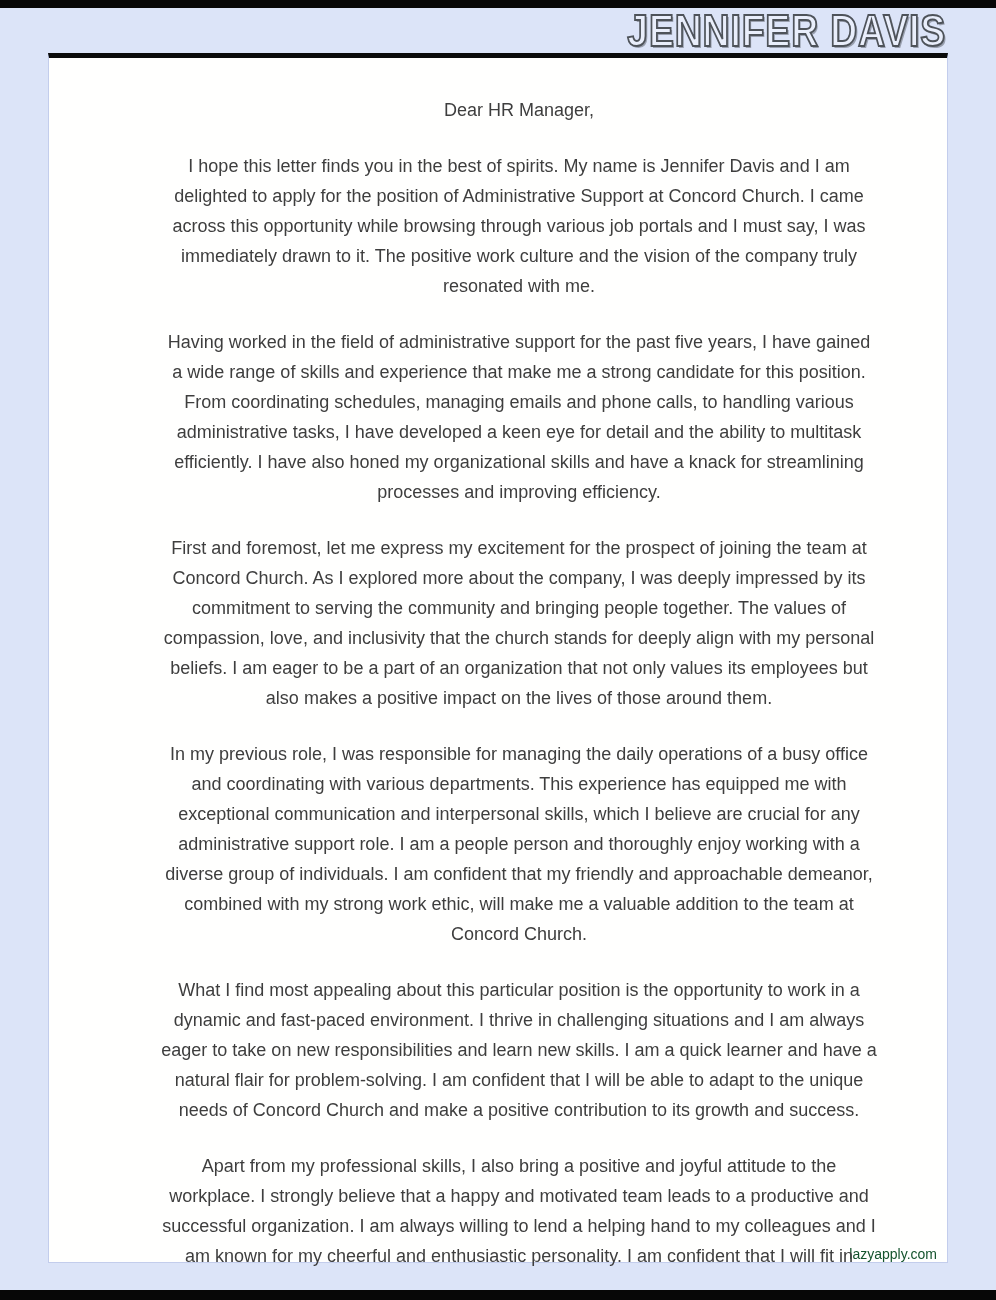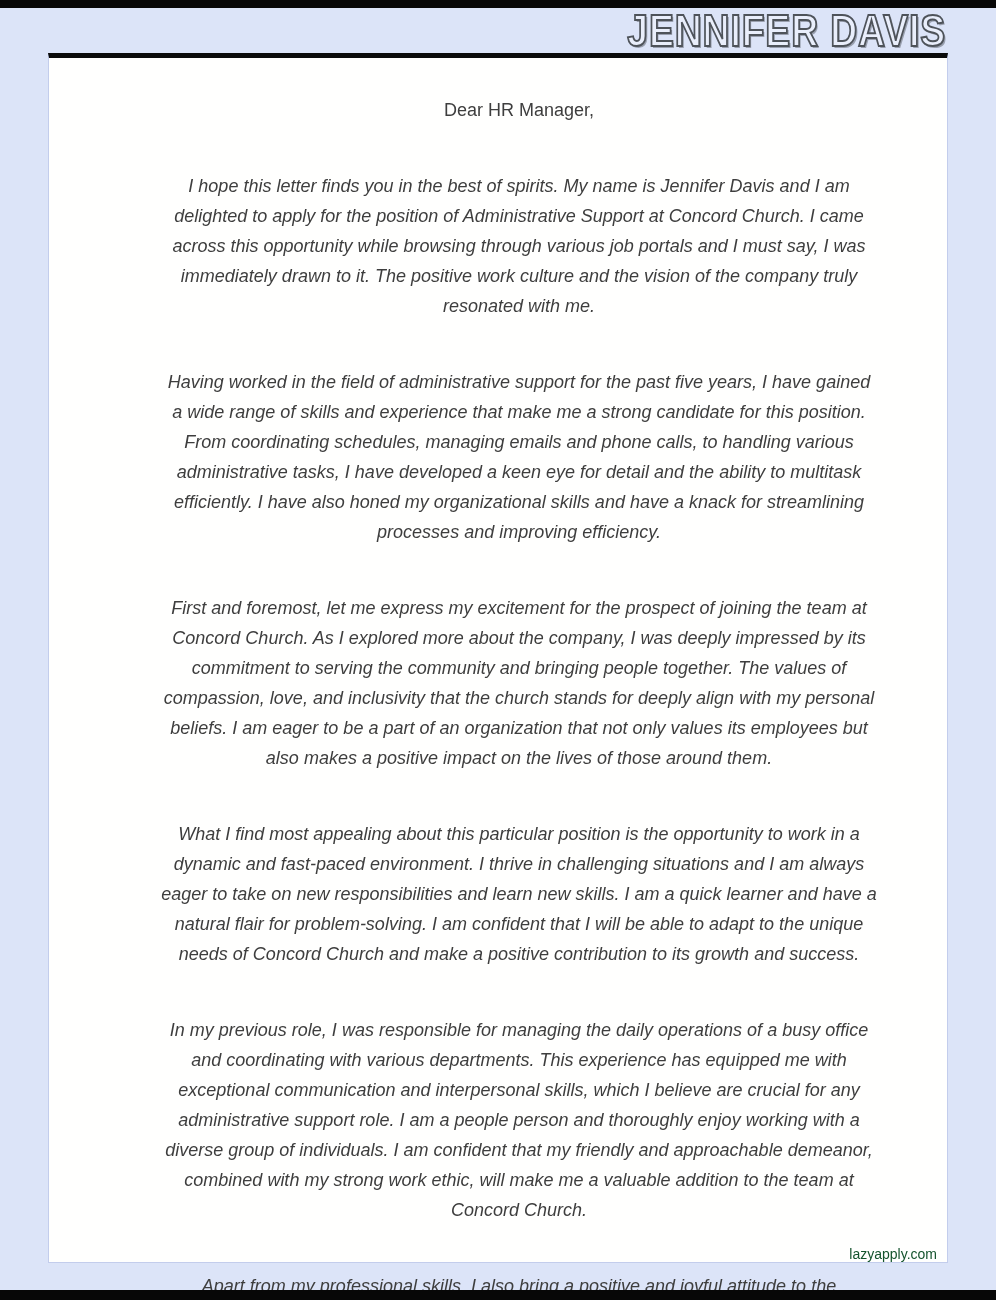--- a/index.html
+++ b/index.html
@@ -45,21 +45,21 @@
   .letter-body {
     position: absolute; left: 99px; top: 95px;
     width: 840px;
     color: #3e3e3e;
     font-size: 18px;
     line-height: 30px;
     z-index: 3;
     text-align: center;
   }
   .salutation { margin: 0; }
-  .para { margin: 46px 0 0 0; white-space: pre-line; font-style: italic; }
+  .para { margin: 26px 0 0 0; white-space: pre-line; }
   .watermark {
     position: absolute; top: 1246px; right: 59px;
     font-size: 14px;
     color: #14532d;
     z-index: 2;
     white-space: nowrap;
   }
 </style>
 </head>
 <body>
@@ -84,31 +84,31 @@
 From coordinating schedules, managing emails and phone calls, to handling various
 administrative tasks, I have developed a keen eye for detail and the ability to multitask
 efficiently. I have also honed my organizational skills and have a knack for streamlining
 processes and improving efficiency.</p>
   <p class="para">First and foremost, let me express my excitement for the prospect of joining the team at
 Concord Church. As I explored more about the company, I was deeply impressed by its
 commitment to serving the community and bringing people together. The values of
 compassion, love, and inclusivity that the church stands for deeply align with my personal
 beliefs. I am eager to be a part of an organization that not only values its employees but
 also makes a positive impact on the lives of those around them.</p>
-  <p class="para">What I find most appealing about this particular position is the opportunity to work in a
-dynamic and fast-paced environment. I thrive in challenging situations and I am always
-eager to take on new responsibilities and learn new skills. I am a quick learner and have a
-natural flair for problem-solving. I am confident that I will be able to adapt to the unique
-needs of Concord Church and make a positive contribution to its growth and success.</p>
   <p class="para">In my previous role, I was responsible for managing the daily operations of a busy office
 and coordinating with various departments. This experience has equipped me with
 exceptional communication and interpersonal skills, which I believe are crucial for any
 administrative support role. I am a people person and thoroughly enjoy working with a
 diverse group of individuals. I am confident that my friendly and approachable demeanor,
 combined with my strong work ethic, will make me a valuable addition to the team at
 Concord Church.</p>
+  <p class="para">What I find most appealing about this particular position is the opportunity to work in a
+dynamic and fast-paced environment. I thrive in challenging situations and I am always
+eager to take on new responsibilities and learn new skills. I am a quick learner and have a
+natural flair for problem-solving. I am confident that I will be able to adapt to the unique
+needs of Concord Church and make a positive contribution to its growth and success.</p>
   <p class="para">Apart from my professional skills, I also bring a positive and joyful attitude to the
 workplace. I strongly believe that a happy and motivated team leads to a productive and
 successful organization. I am always willing to lend a helping hand to my colleagues and I
 am known for my cheerful and enthusiastic personality. I am confident that I will fit in</p>
 </div>
 
 <div class="bottom-bar"></div>
 
 </body></html>

